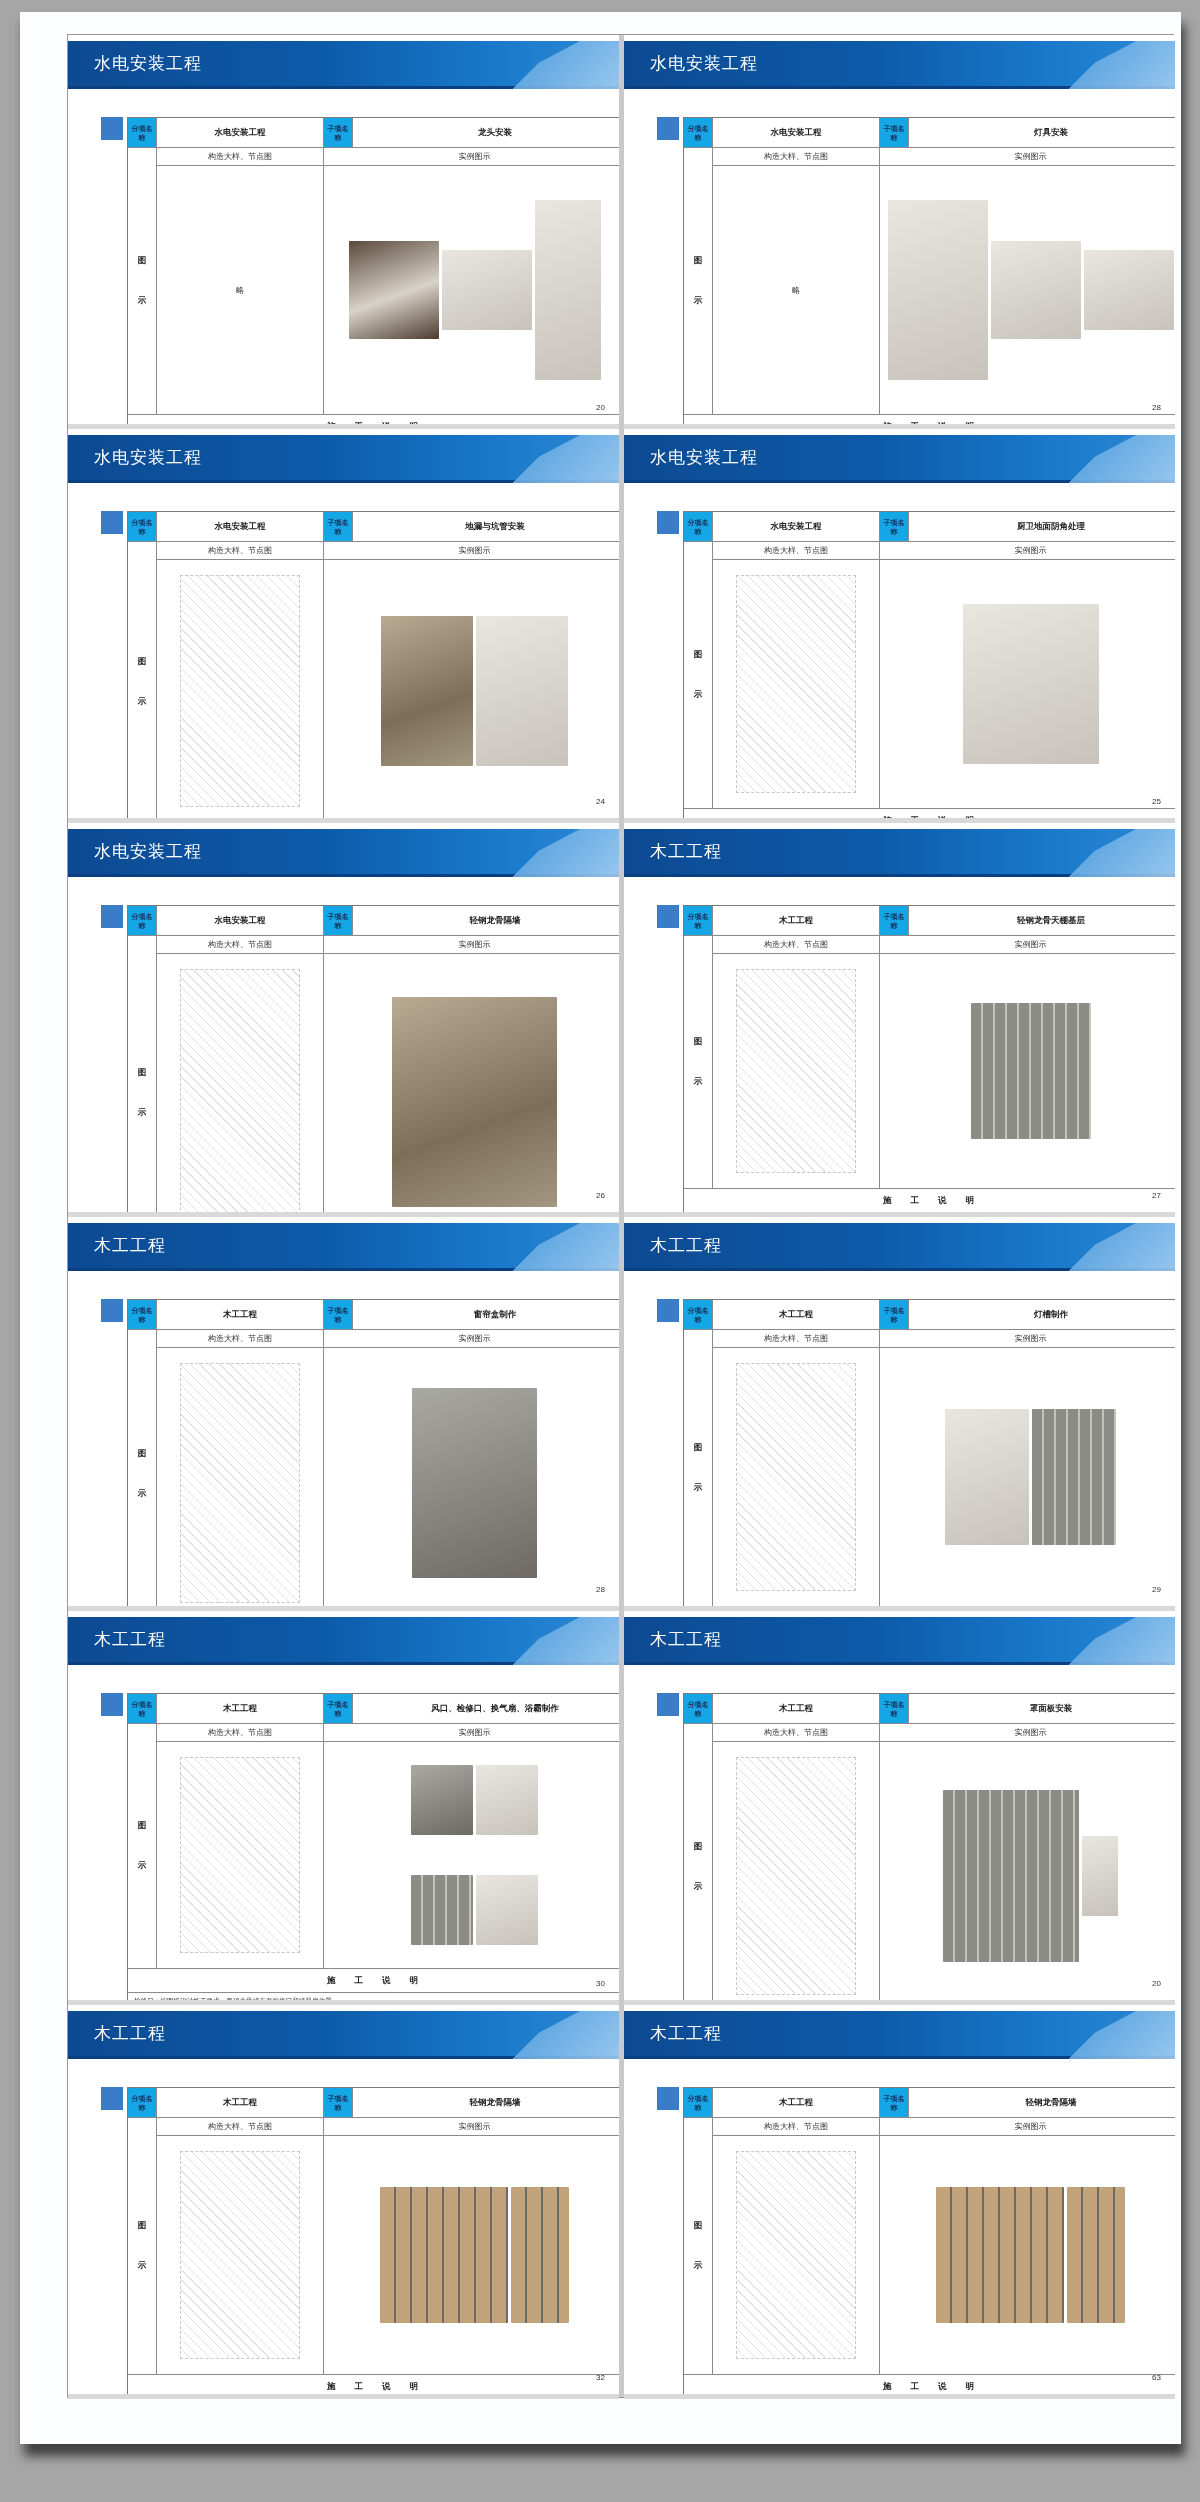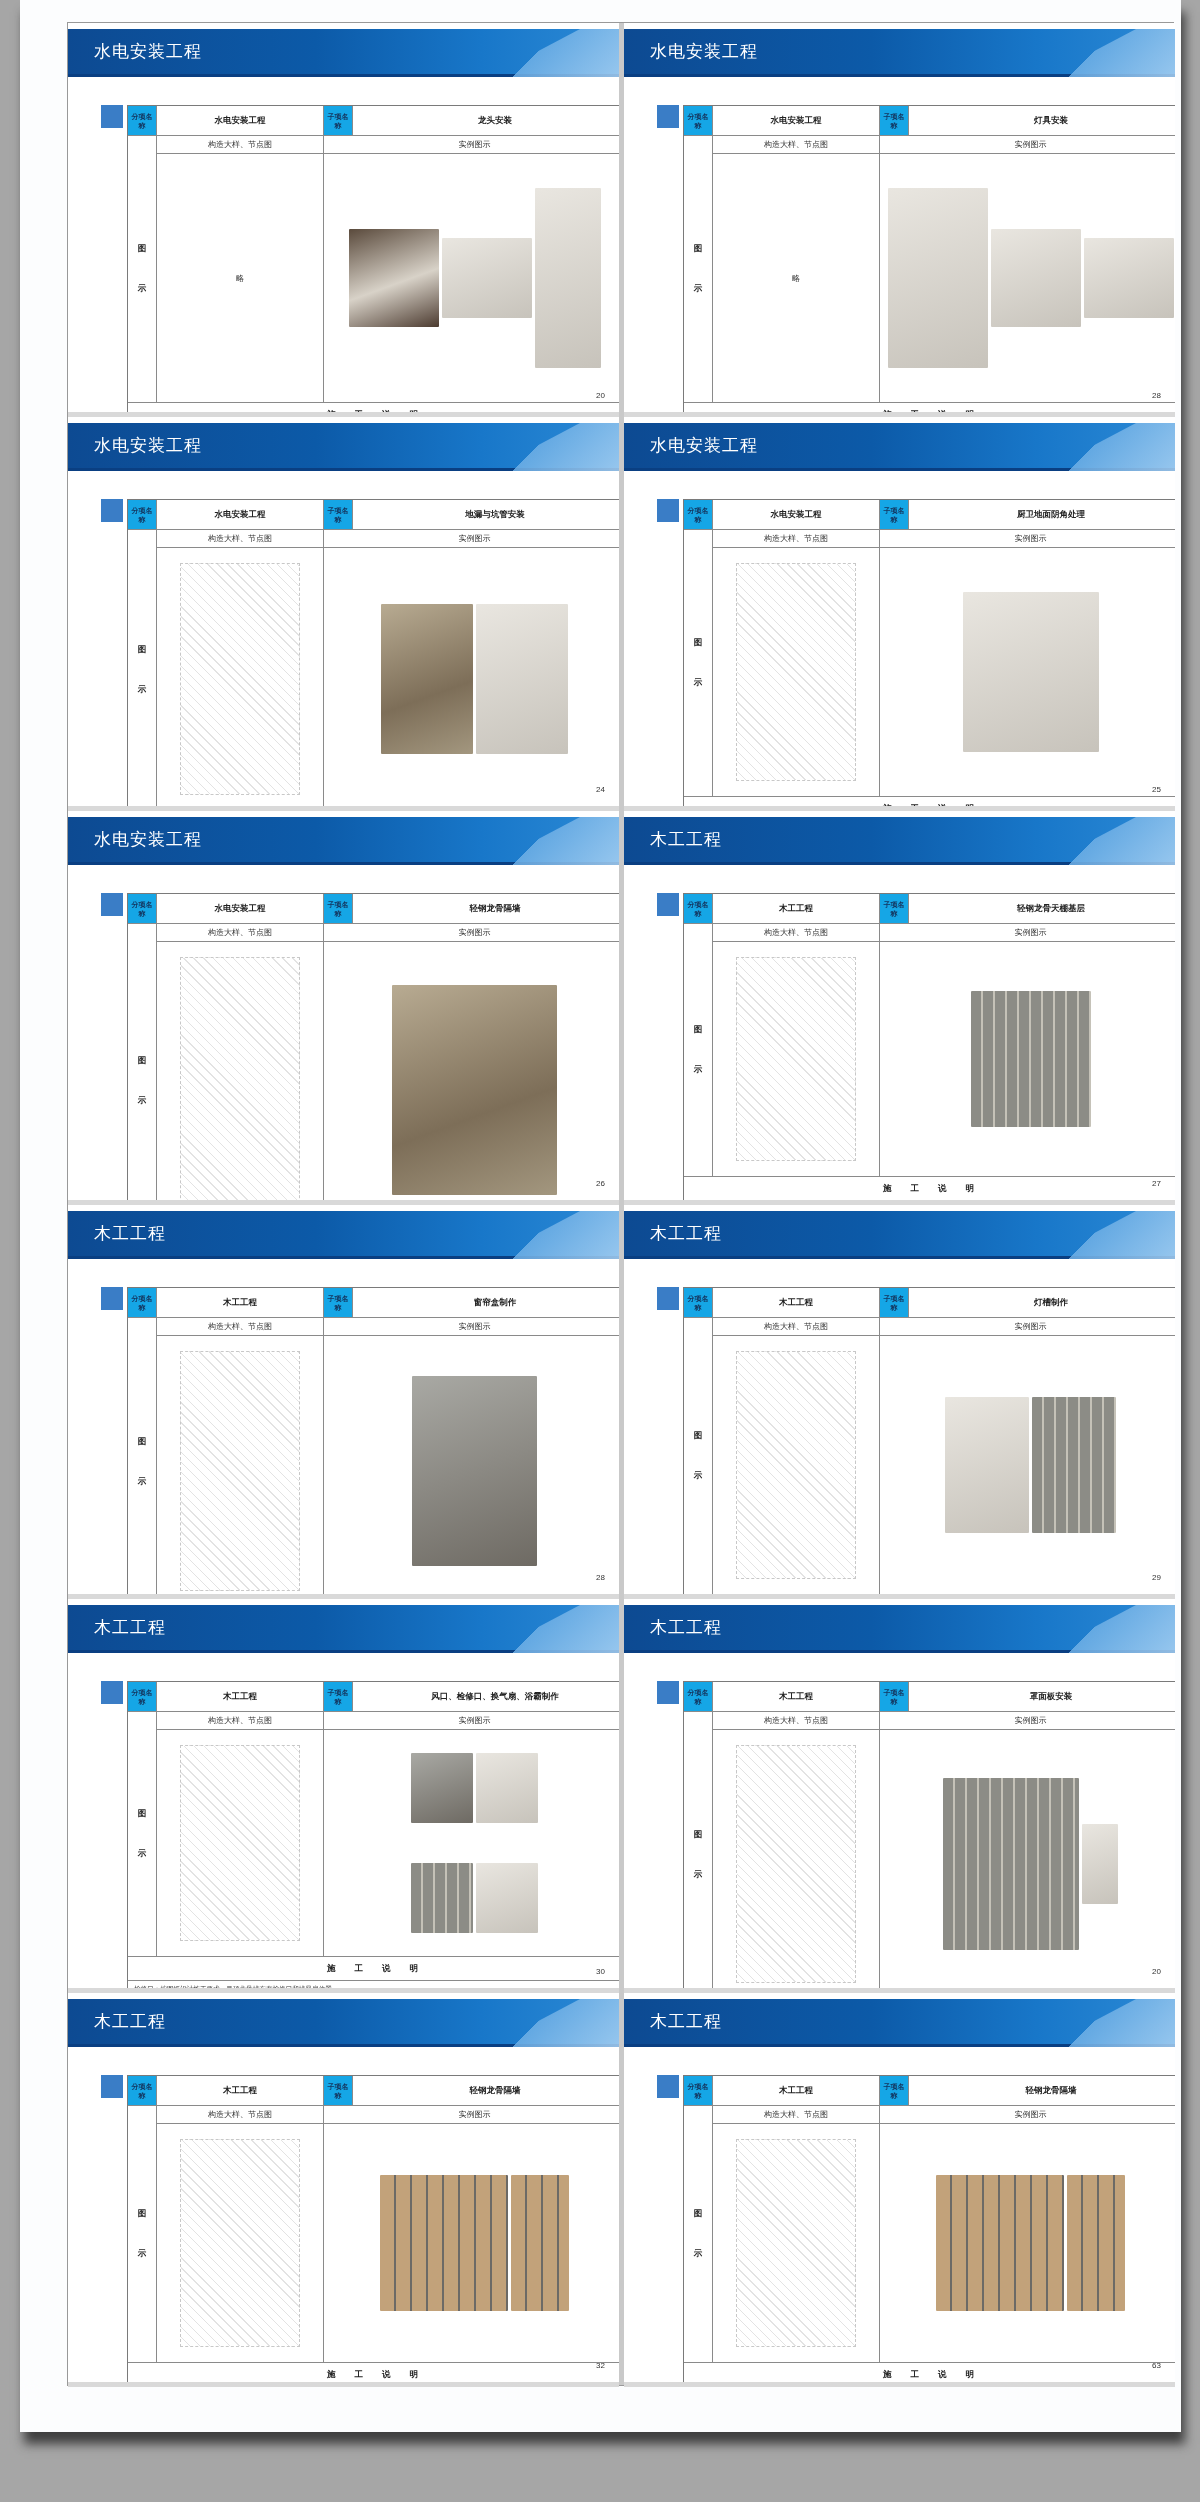--- a/index.html
+++ b/index.html
@@ -1,19 +1,19 @@
 <!DOCTYPE html>
 <html><head>
 <meta charset="utf-8">
 <style>
   * { box-sizing: border-box; margin: 0; padding: 0; }
   html, body { width: 1200px; height: 2502px; background: #a6a6a6; overflow: hidden; }
   body { position: relative; font-family: "DejaVu Serif", "Liberation Serif", serif; }
   .sheet {
-    position: absolute; left: 20px; top: 0; width: 1161px; height: 2432px;
+    position: absolute; left: 20px; top: 12px; width: 1161px; height: 2432px;
     background: #fcfdfe; box-shadow: 4px 12px 10px rgba(30,30,30,0.75);
   }
   .grid {
     position: absolute; left: 47px; top: 22px; width: 1107px; height: 2364px;
     display: grid; grid-template-columns: 551px 551px; grid-template-rows: repeat(6, 394px);
     column-gap: 5px; background: #c9c9c9; border: 1px solid #999;
   }
   .page {
     position: relative; background: #fff; overflow: hidden;
     border-bottom: 5px solid #d9d9d9;

